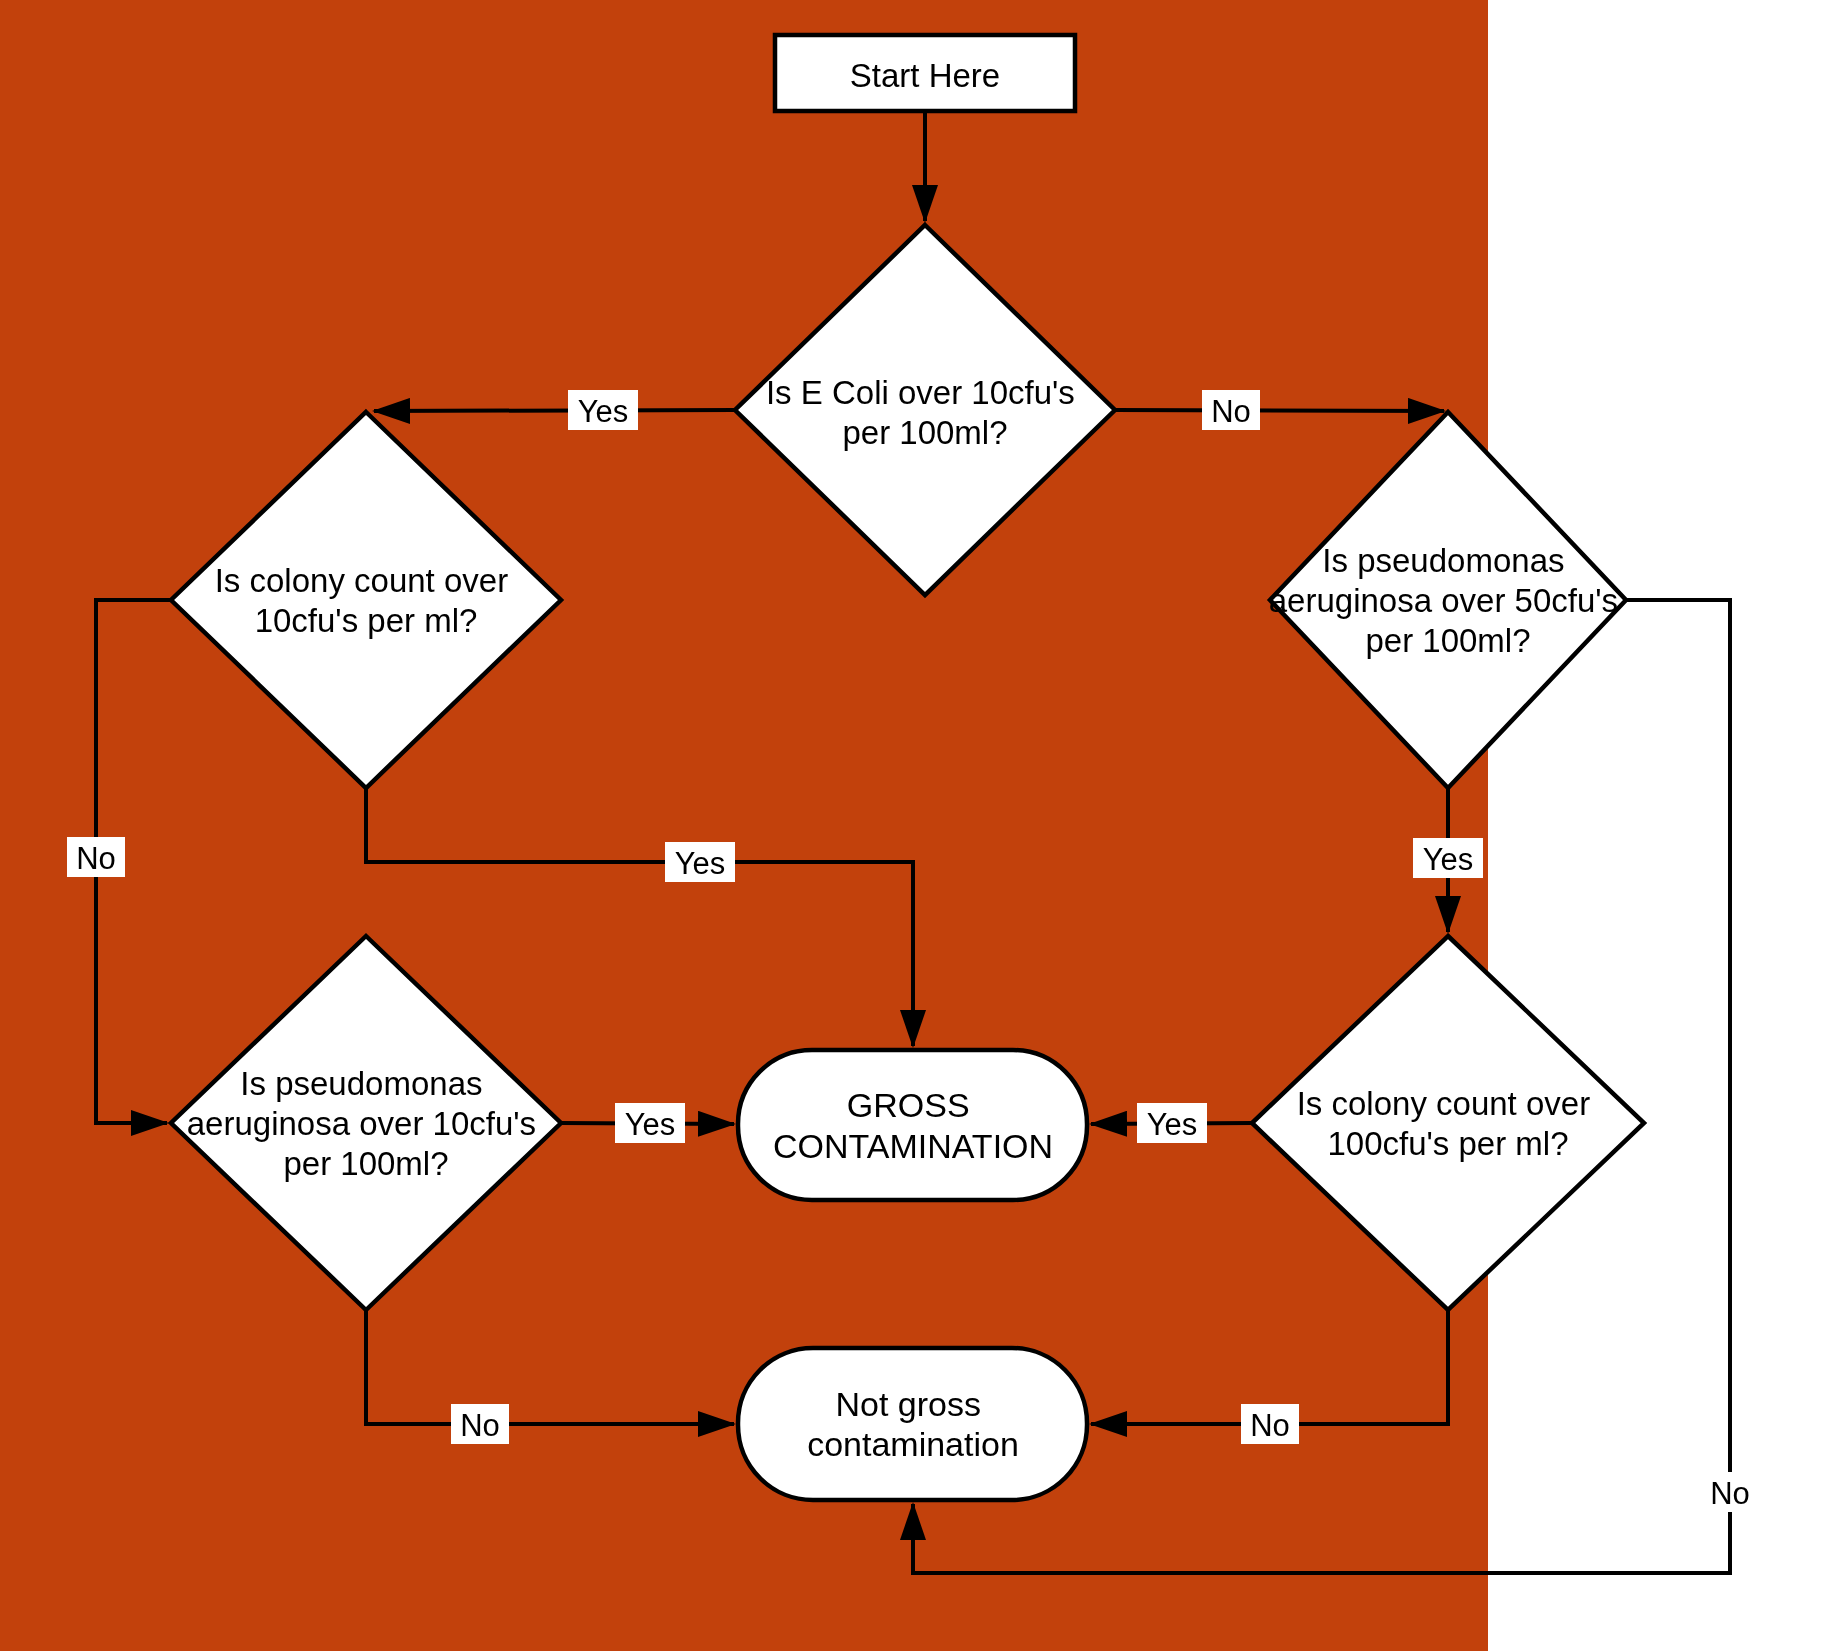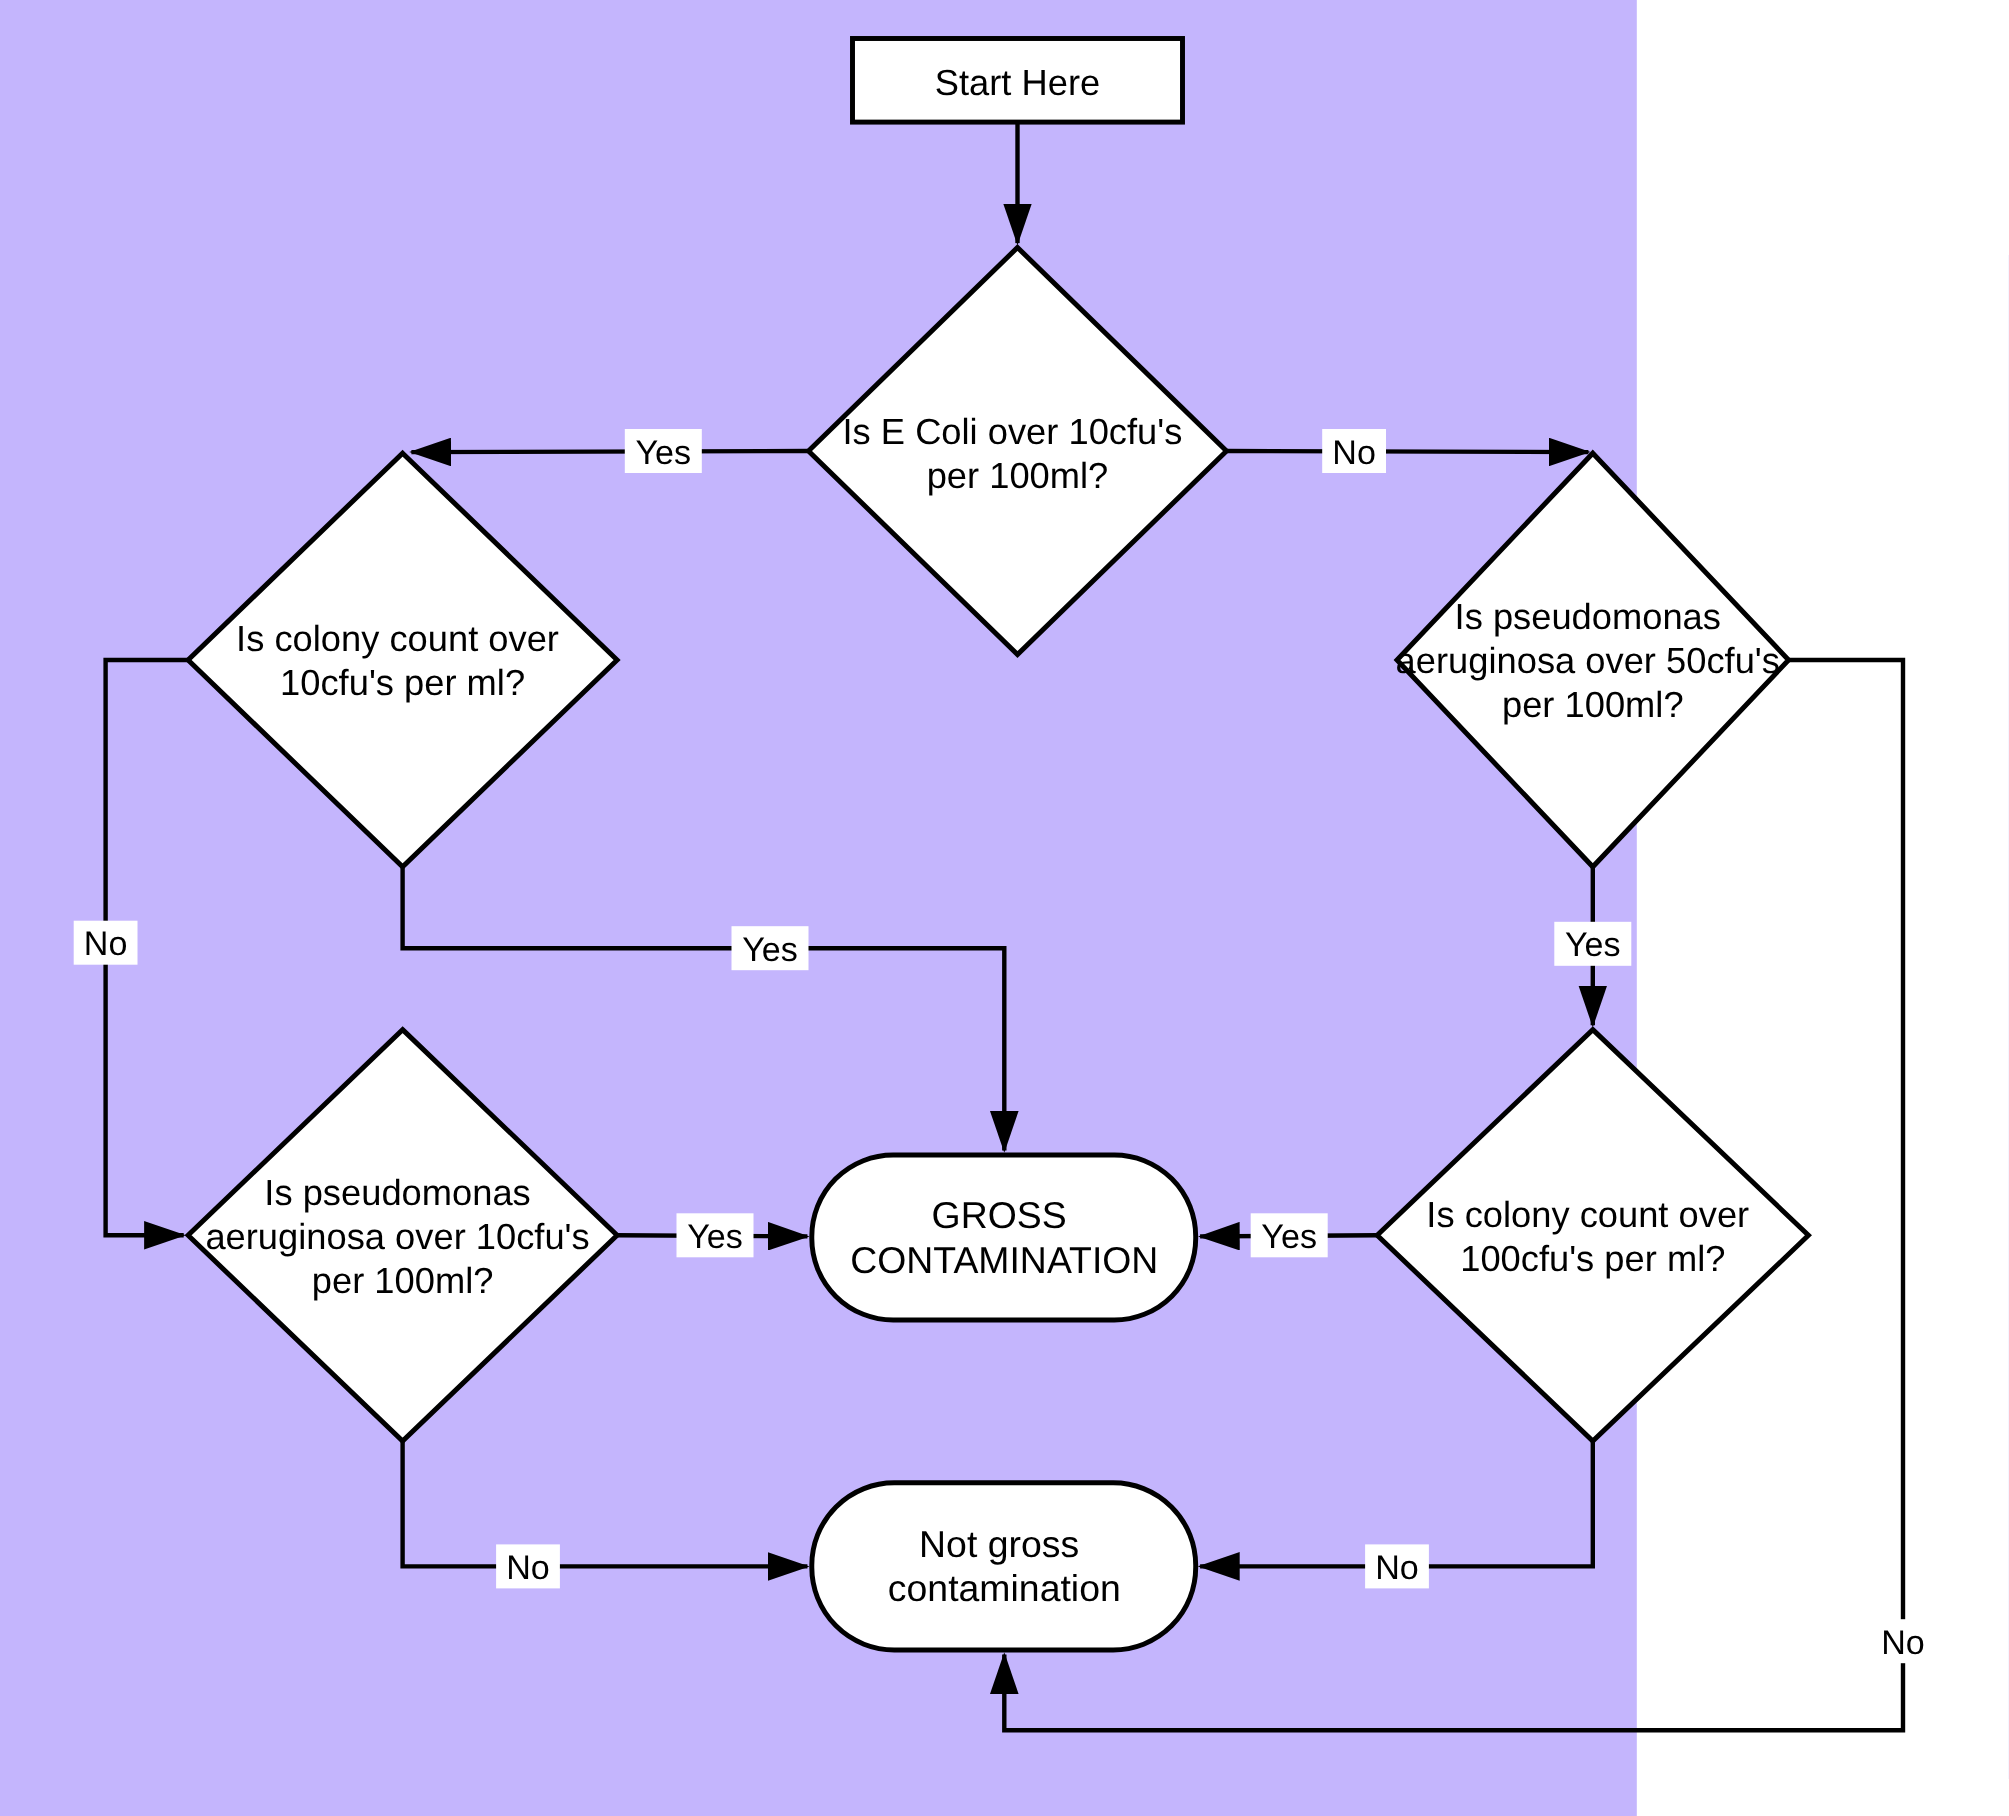--- a/index.html
+++ b/index.html
@@ -4,21 +4,21 @@
 <style>
   html, body {
     margin: 0;
     padding: 0;
     background: #ffffff;
   }
   .canvas-wrap {
     width: 1488px;
     height: 1651px;
     position: relative;
-    background: #c4b5fd;
+    background: #c2410c;
   }
   svg text {
     font-family: "Liberation Sans", "DejaVu Sans", sans-serif;
     fill: #000000;
     text-anchor: middle;
     dominant-baseline: central;
   }
   .node-text { font-size: 33px; }
   .terminal-text { font-size: 34px; }
   .start-text { font-size: 33px; }

